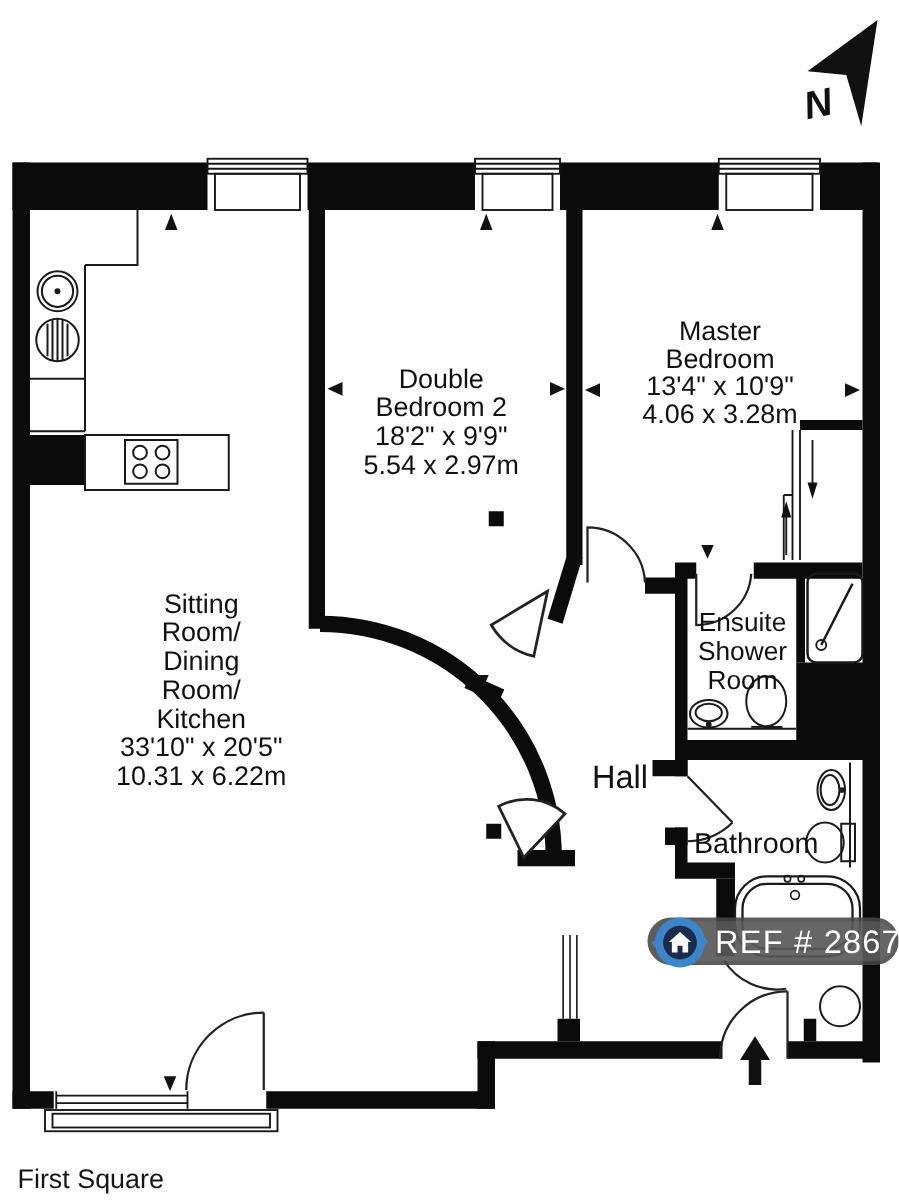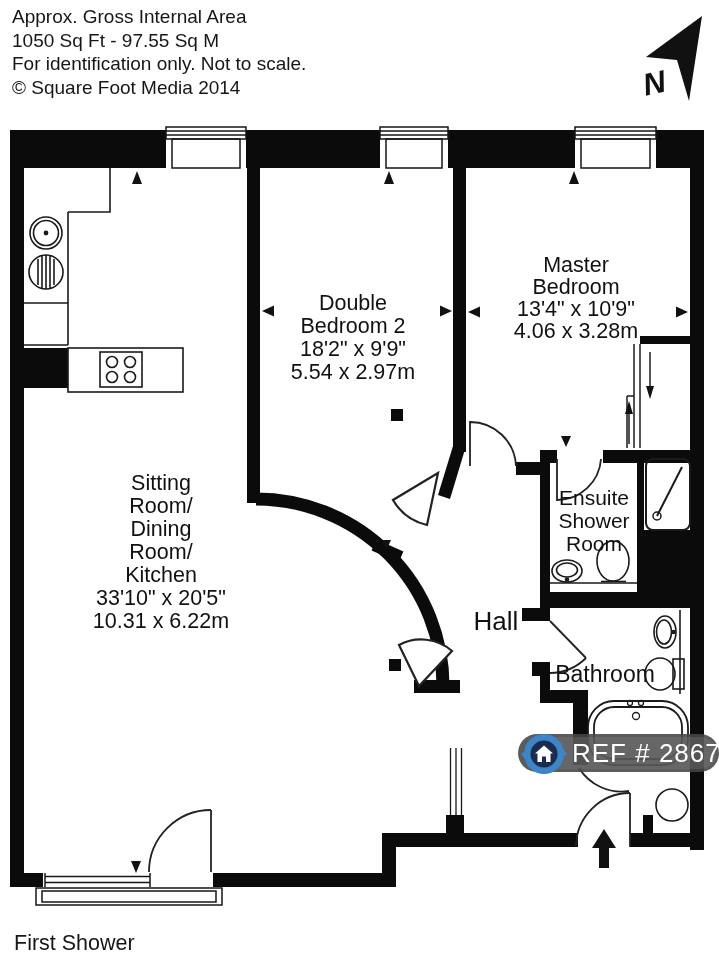--- a/index.html
+++ b/index.html
@@ -22,26 +22,20 @@
     position:absolute; left:54px; top:4px; color:#fff; font-size:26px; letter-spacing:1px; white-space:nowrap;
   }
   .badge-icon { position:absolute; left:3px; top:-3px; }
   svg text { font-family:"Liberation Sans", sans-serif; fill:#111; }
 </style>
 </head>
 <body>
 
 <div class="page">
 
-  <div class="header">
-    <div>Approx. Gross Internal Area</div>
-    <div>1050 Sq Ft  -  97.55 Sq M</div>
-    <div>For identification only. Not to scale.</div>
-    <div>© Square Foot Media 2014</div>
-  </div>
 
   <svg class="plan-svg" width="719" height="960" viewBox="0 0 719 960">
 
     <g fill="#0b0b0b" stroke="none">
       <rect x="10" y="130" width="692" height="38"></rect>
       <rect x="10" y="130" width="14" height="757"></rect>
       <rect x="690" y="130" width="14" height="720"></rect>
       <rect x="10" y="873" width="386" height="14"></rect>
       <rect x="382" y="833" width="14" height="54"></rect>
       <rect x="382" y="833" width="196" height="14"></rect>
@@ -282,15 +276,15 @@
     <svg class="badge-icon" width="46" height="46" viewBox="0 0 46 46">
       <circle cx="23" cy="23" r="20" fill="#3d85c6"></circle>
       <polygon points="41,17 46,23 40,27" fill="#3d85c6"></polygon>
       <polygon points="5,29 0,23 6,19" fill="#3d85c6"></polygon>
       <circle cx="23" cy="23" r="13.5" fill="#1c2c4f"></circle>
       <path d="M23,14.5 L32,22.5 L29.5,22.5 L29.5,31 L25,31 L25,25.5 L21,25.5 L21,31 L16.5,31 L16.5,22.5 L14,22.5 Z" fill="#fff"></path>
     </svg>
     <span class="badge-text">REF # 2867344</span>
   </div>
 
-  <div class="footer">First Shower</div>
+  <div class="footer">First Square</div>
 
 </div>
 
 </body></html>

